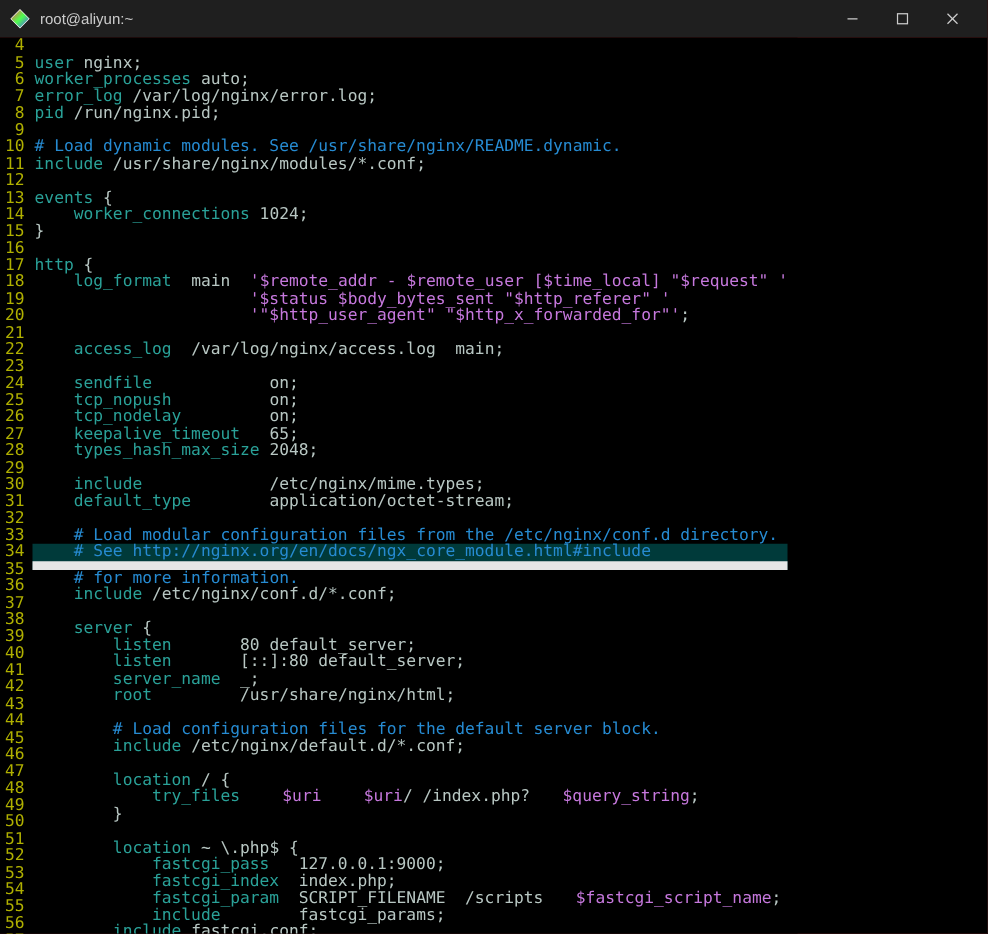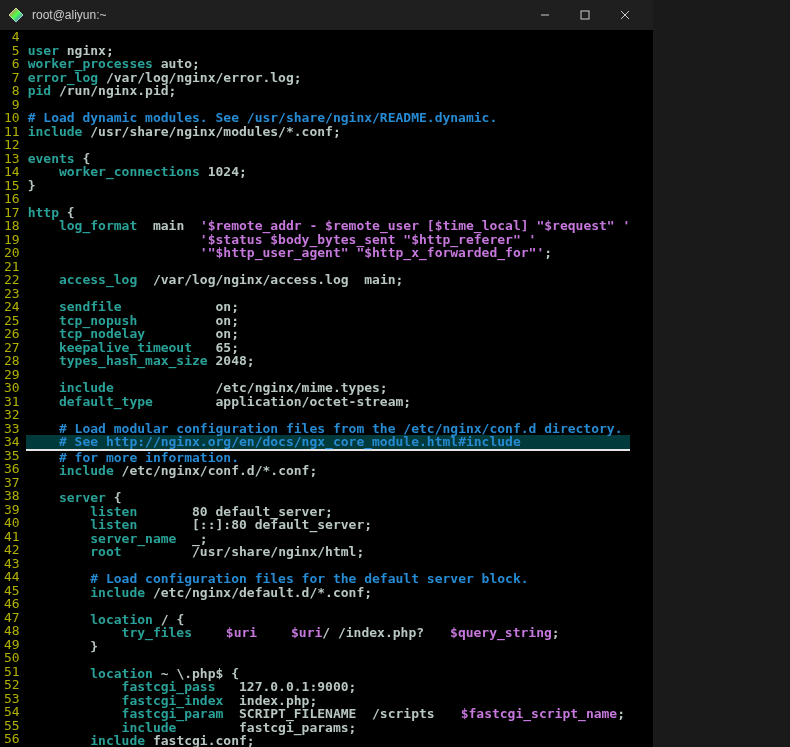--- a/index.html
+++ b/index.html
@@ -4,21 +4,21 @@
 <style>
 html, body {
   margin: 0;
   padding: 0;
   background: #1a1a1a;
   font-family: "Consolas", "Monaco", monospace;
   font-size: 13px;
   overflow: hidden;
 }
 .window {
-  width: 653px;
+  width: 790px;
   height: 747px;
   background: #7f1d1d;
   display: flex;
   flex-direction: column;
   position: relative;
   box-sizing: border-box;
 }
 .titlebar {
   height: 30px;
   background: #1f1f1f;
@@ -62,28 +62,27 @@
   color: #b0b000;
   text-align: right;
   padding: 0 6px 0 4px;
   user-select: none;
   white-space: pre;
 }
 .code {
   background: #000;
   white-space: pre;
   padding-right: 8px;
-  font-weight: bold;
 }
 .line { height: 13.5px; }
 .code .line { padding-left: 2px; }
 
 .current-line {
   background: #003a3a;
-  border-bottom: 2px solid #e5e5e5;
+  border-bottom: 7px solid #e5e5e5;
 }
 .t-kw { color: #2aa198; }       
 .t-str { color: #c678dd; }       
 .t-comment { color: #268bd2; }
 .t-plain { color: #b8c7c3; }
 .t-varmag { color: #c678dd; margin-left: 26px; }
 </style>
 </head>
 <body>
 

